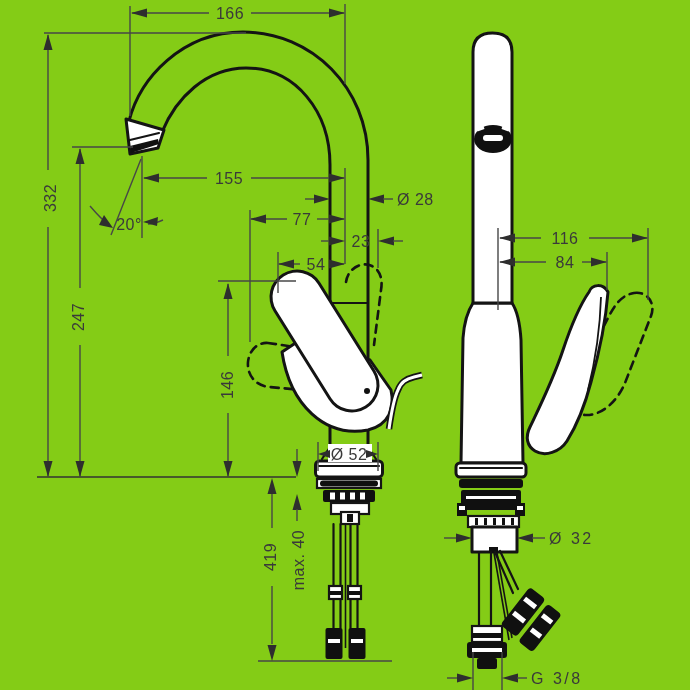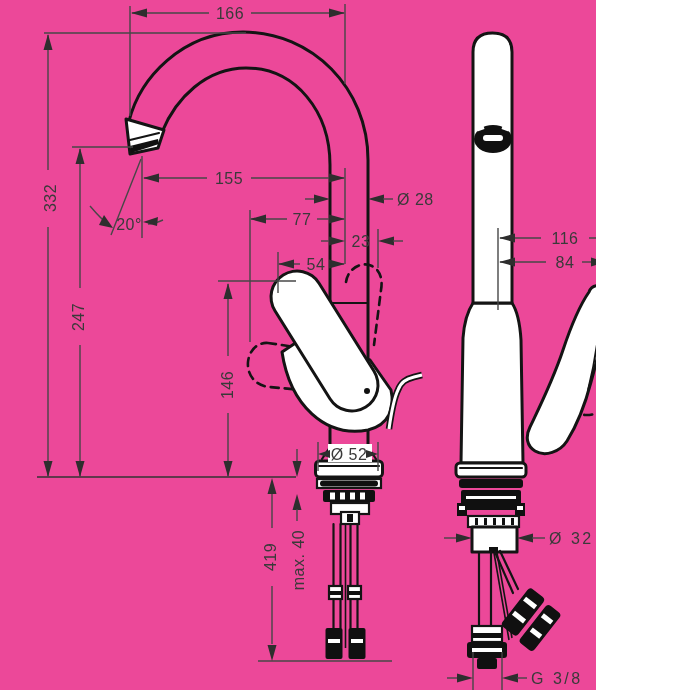--- a/index.html
+++ b/index.html
@@ -1,16 +1,16 @@
 <!DOCTYPE html>
 <html><head>
 <meta charset="utf-8">
 <style>
   html,body{margin:0;padding:0;background:#ffffff;}
-  .stage{width:596px;height:690px;background:#ec4899;position:relative;overflow:hidden;}
+  .stage{width:690px;height:690px;background:#84cc16;position:relative;overflow:hidden;}
   svg{display:block;}
   .obj{stroke:#141414;stroke-width:3;fill:none;stroke-linecap:round;stroke-linejoin:round;}
   .objf{stroke:#141414;stroke-width:3;fill:#ffffff;stroke-linejoin:round;}
   .obj2{stroke:#141414;stroke-width:2.2;fill:none;stroke-linecap:round;}
   .objf2{stroke:#141414;stroke-width:2.2;fill:#ffffff;}
   .blk{fill:#101010;stroke:none;}
   .wht{fill:#ffffff;stroke:none;}
   .dash{stroke:#141414;stroke-width:2.6;fill:none;stroke-dasharray:8 6;stroke-linecap:round;}
   .dim{stroke:#474747;stroke-width:1.4;fill:none;}
   .arrow{fill:#2e2e2e;stroke:none;}

